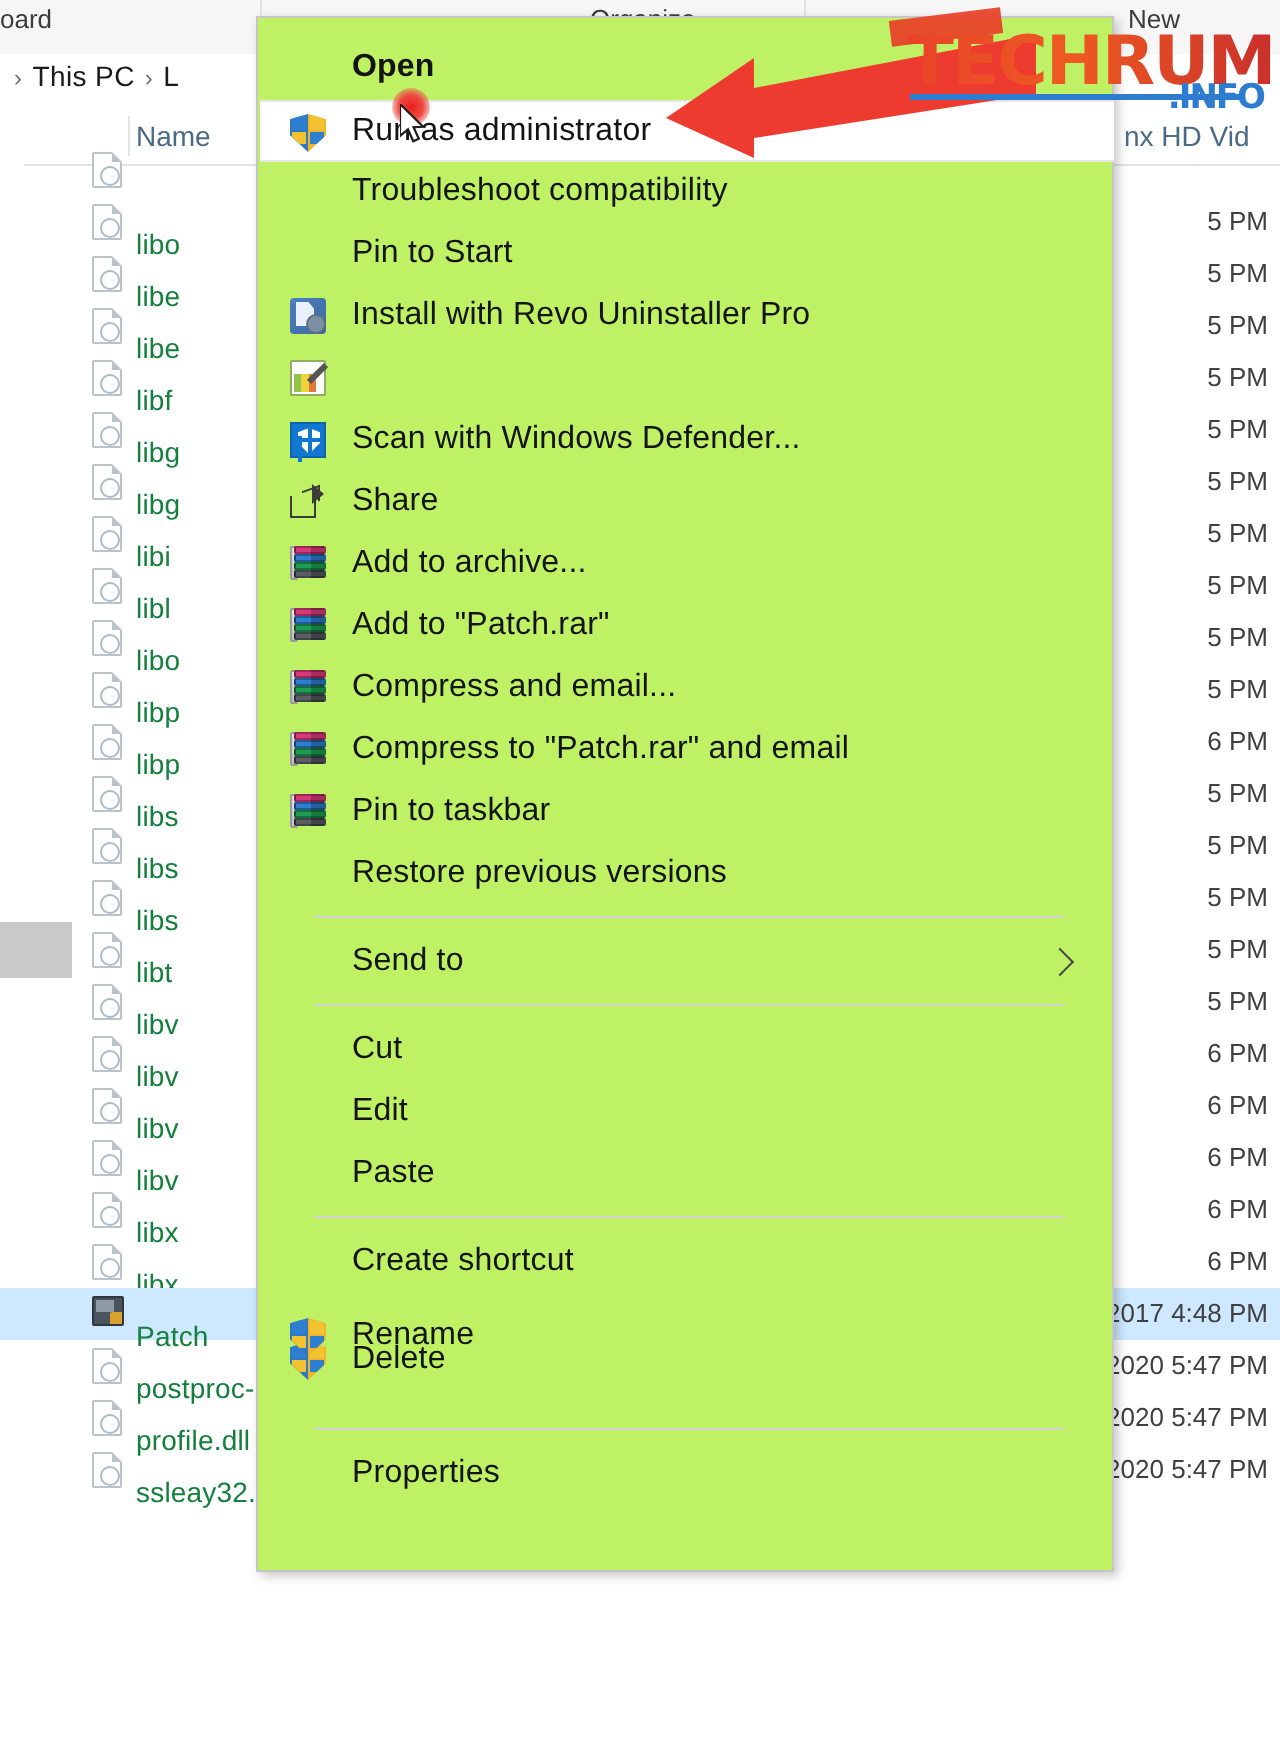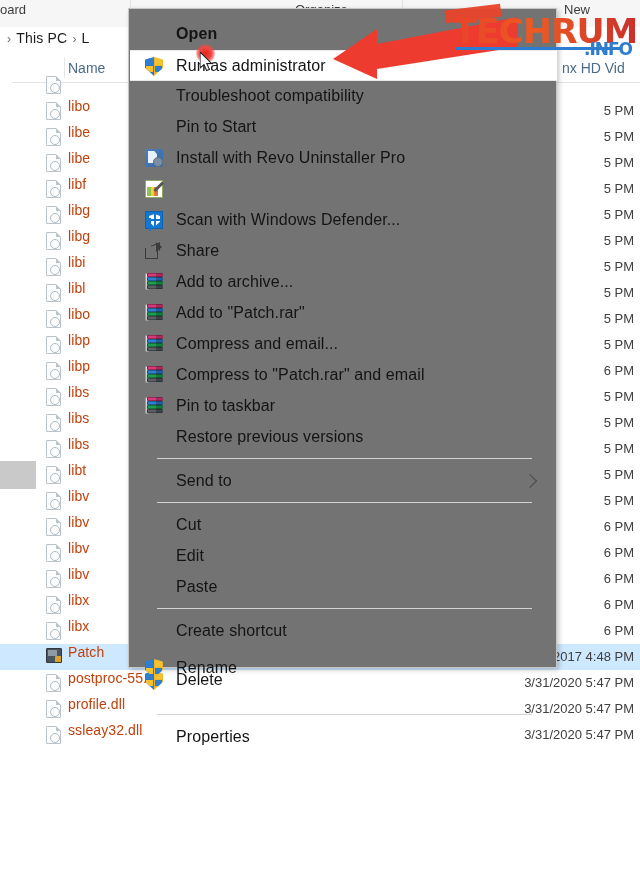--- a/index.html
+++ b/index.html
@@ -40,21 +40,21 @@
     position:absolute;top:6px;font-size:14px;color:#4a6a86;white-space:nowrap;
   }
   .colheaders .chdiv{position:absolute;top:4px;width:1px;height:20px;background:#e6e6e6;}
 
   
   #filelist{position:absolute;left:0;top:82px;width:640px;height:799px;}
   .frow{position:absolute;left:0;width:640px;height:26px;}
   .frow.sel{background:#cde8ff;}
   .fic{position:absolute;left:46px;top:4px;width:16px;height:19px;}
   .fname{
-    position:absolute;left:68px;top:0;font-size:14px;color:#c2410c;
+    position:absolute;left:68px;top:16px;font-size:14px;color:#15803d;
     white-space:nowrap;letter-spacing:.1px;
   }
   .fdate{
     position:absolute;right:6px;top:5px;font-size:13px;color:#404040;
     white-space:nowrap;text-align:right;
   }
 
   
   .docicon{
     position:relative;width:15px;height:18px;background:#fdfdfd;
@@ -91,22 +91,22 @@
     position:absolute;left:150px;top:300px;width:290px;height:210px;
     opacity:.20;pointer-events:none;
     background:
       radial-gradient(ellipse 60px 90px at 60px 110px, #b9cf9a 0%, rgba(185,207,154,0) 70%),
       radial-gradient(ellipse 70px 70px at 200px 80px, #c2d6a6 0%, rgba(194,214,166,0) 70%),
       radial-gradient(ellipse 45px 60px at 255px 150px, #cfbdb0 0%, rgba(207,189,176,0) 70%);
   }
 
   
   #ctxmenu{
-    position:absolute;left:128px;top:8px;width:429px;height:660px;
-    background:#737373;border:1px solid #c6c6c6;
+    position:absolute;left:128px;top:8px;width:429px;height:778px;
+    background:#bef264;border:1px solid #c6c6c6;
     box-shadow:2px 2px 5px rgba(0,0,0,.22);
     box-sizing:border-box;
   }
   .mi{
     position:absolute;left:1px;width:427px;height:31px;
     box-sizing:border-box;
   }
   .mi.hot{background:#ffffff;border-top:1px solid #e8e8e8;border-bottom:1px solid #e8e8e8;}
   .mi .milabel{
     position:absolute;left:46px;top:6px;font-size:16px;color:#141414;

